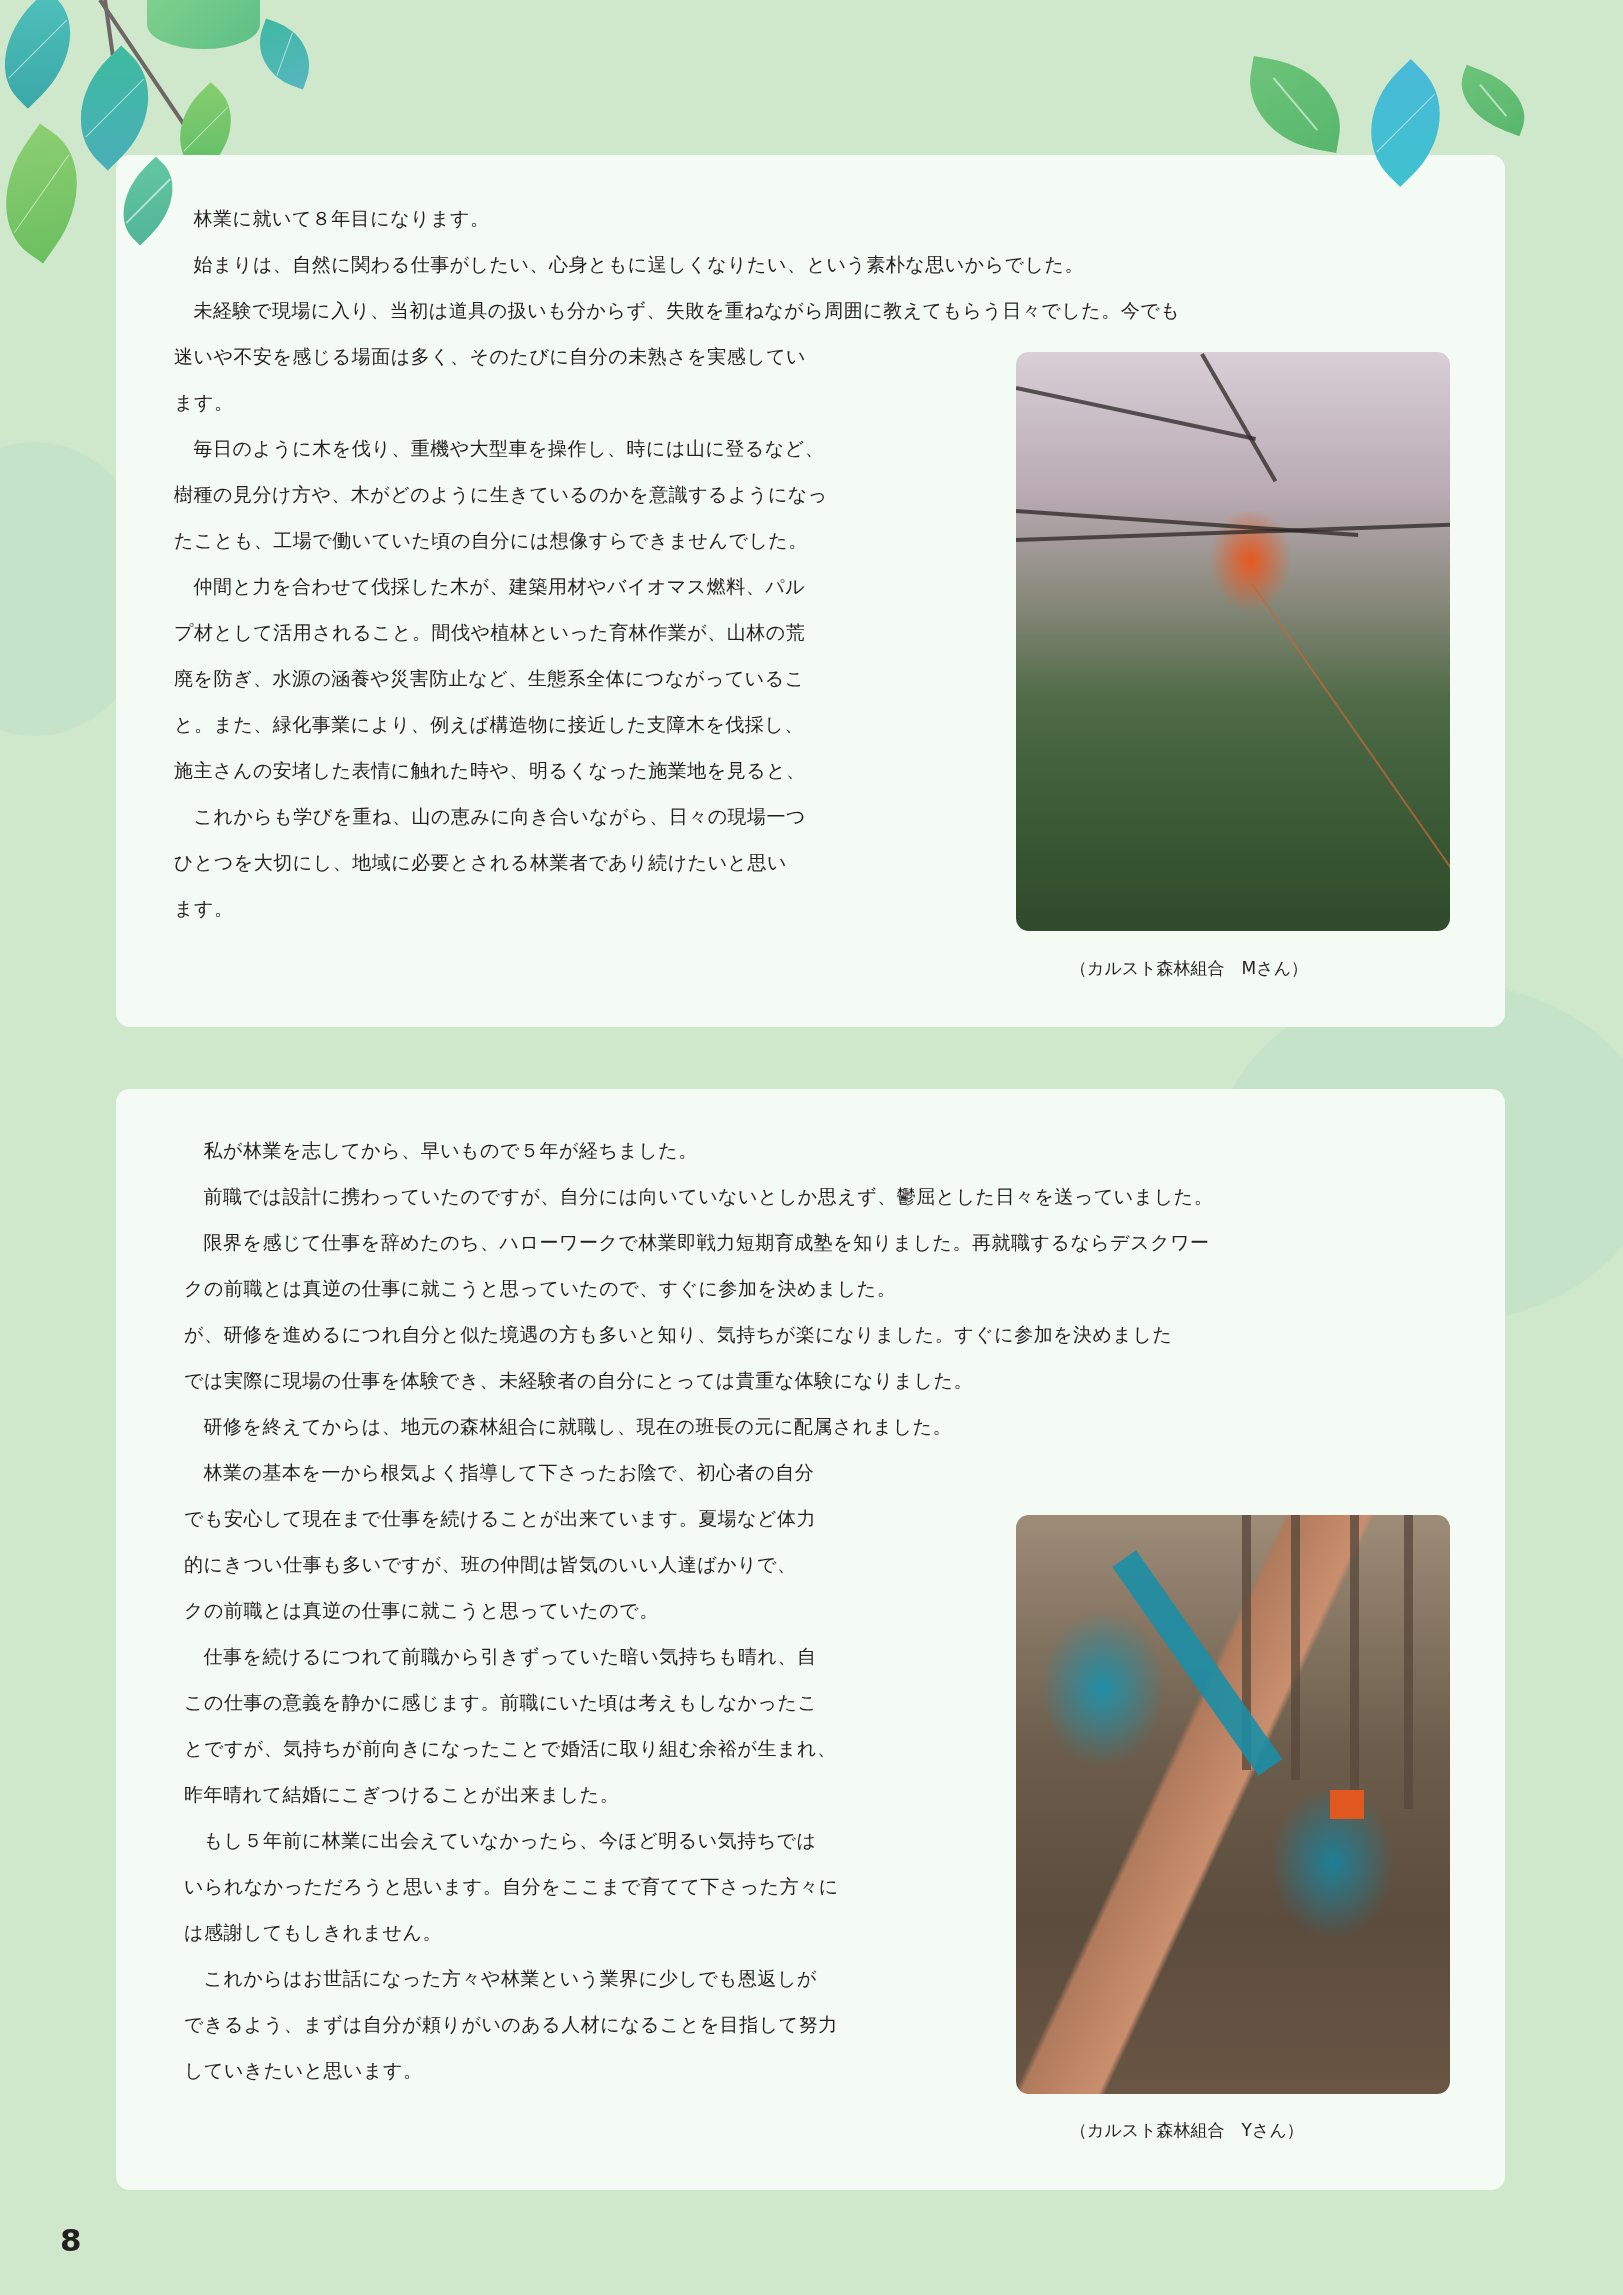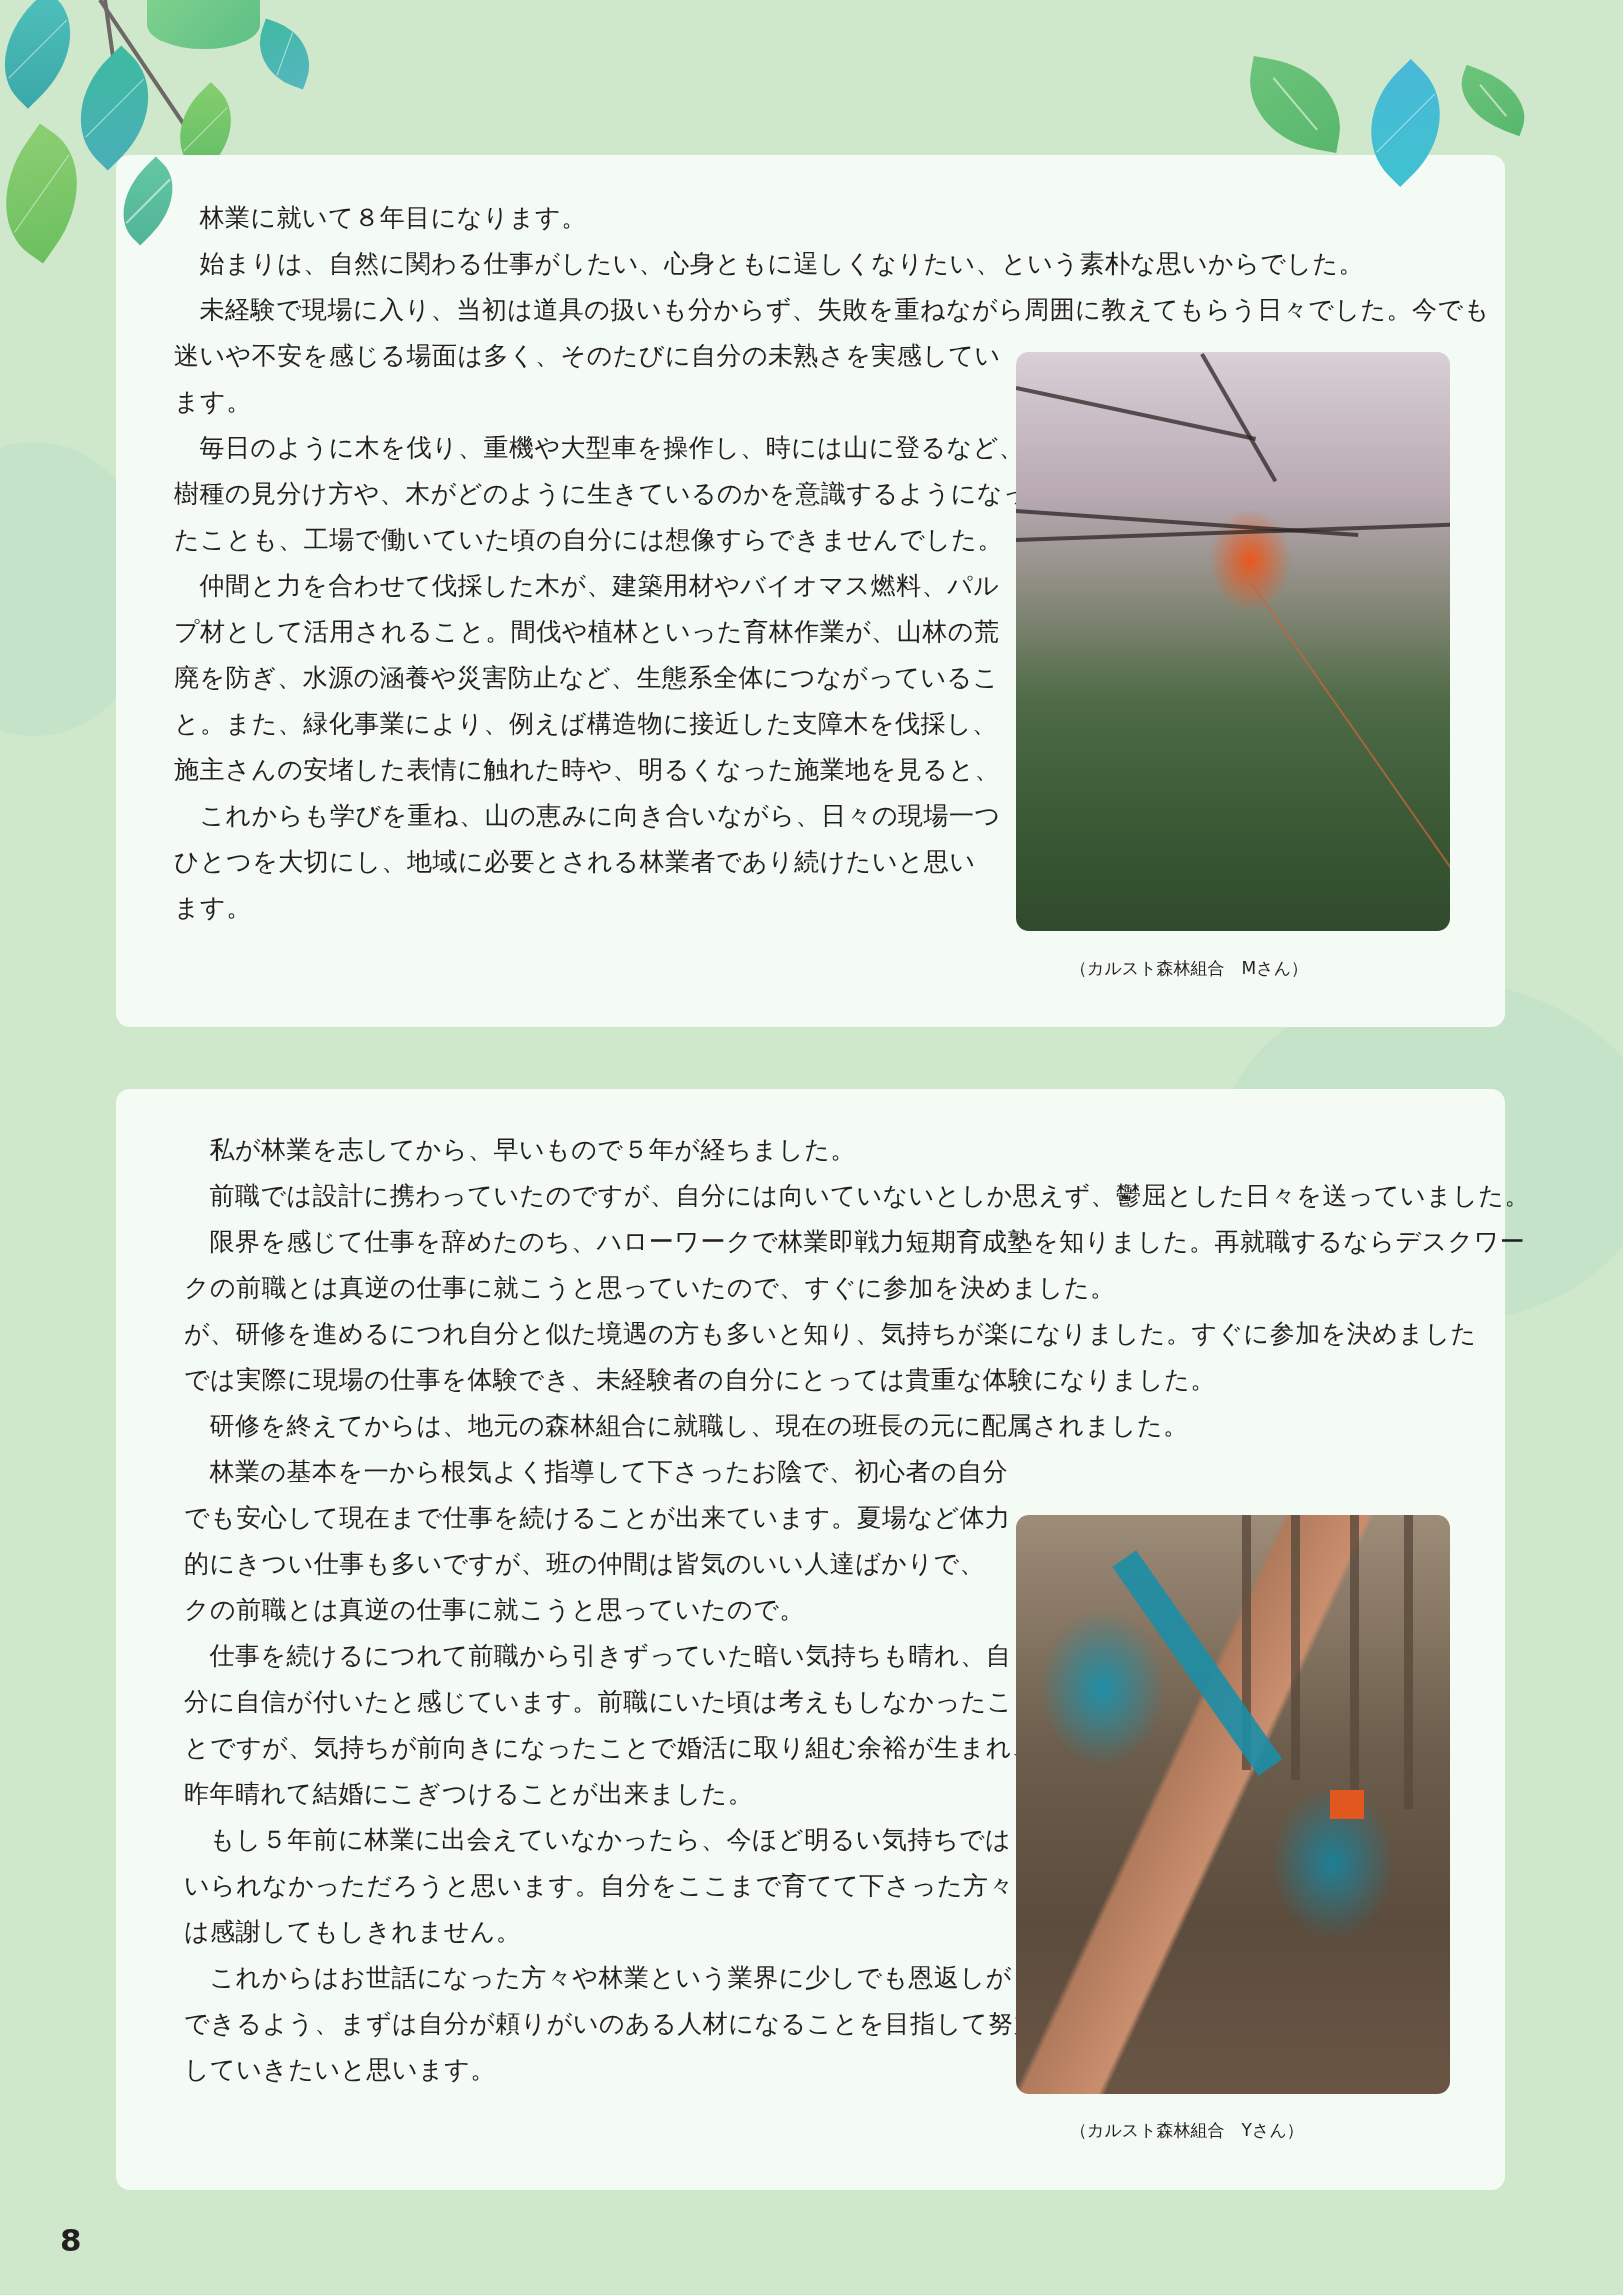--- a/index.html
+++ b/index.html
@@ -10,21 +10,21 @@
     color: #231f20;
   }
   .bg-blob { position: absolute; border-radius: 50%; background: #bfe1c6; opacity: 0.7; }
   .card {
     position: absolute; left: 116px; width: 1389px;
     background: #f4faf4; border-radius: 13.7px;
   }
   .card1 { top: 155px; height: 872px; }
   .card2 { top: 1089px; height: 1101px; }
   .para {
-    position: absolute; font-size: 25px; line-height: 46px; letter-spacing: 0.5px;
+    position: absolute; font-size: 19px; line-height: 46px; letter-spacing: 0.5px;
     white-space: nowrap;
   }
   .line { display: block; height: 46px; }
   .photo {
     position: absolute; border-radius: 12.8px; overflow: hidden;
   }
   .photo1 { left: 1016px; top: 352px; width: 434px; height: 579px;
     background:
       radial-gradient(ellipse 59px 74px at 54% 36%, #e8581e 0%, rgba(232,88,30,0) 70%),
       linear-gradient(180deg, #d9cfd6 0%, #b8a9b2 25%, #8a8a7c 42%, #4f6b47 60%, #3b5a35 80%, #2f4a2c 100%);
@@ -126,21 +126,21 @@
   <span class="line">　限界を感じて仕事を辞めたのち、ハローワークで林業即戦力短期育成塾を知りました。再就職するならデスクワー</span>
   <span class="line">クの前職とは真逆の仕事に就こうと思っていたので、すぐに参加を決めました。</span>
   <span class="line">が、研修を進めるにつれ自分と似た境遇の方も多いと知り、気持ちが楽になりました。すぐに参加を決めました</span>
   <span class="line">では実際に現場の仕事を体験でき、未経験者の自分にとっては貴重な体験になりました。</span>
   <span class="line">　研修を終えてからは、地元の森林組合に就職し、現在の班長の元に配属されました。</span>
   <span class="line">　林業の基本を一から根気よく指導して下さったお陰で、初心者の自分</span>
   <span class="line">でも安心して現在まで仕事を続けることが出来ています。夏場など体力</span>
   <span class="line">的にきつい仕事も多いですが、班の仲間は皆気のいい人達ばかりで、</span>
   <span class="line">クの前職とは真逆の仕事に就こうと思っていたので。</span>
   <span class="line">　仕事を続けるにつれて前職から引きずっていた暗い気持ちも晴れ、自</span>
-  <span class="line">分に自信が付いたと感じています。前職にいた頃は考えもしなかったこ</span>
+  <span class="line">この仕事の意義を静かに感じます。前職にいた頃は考えもしなかったこ</span>
   <span class="line">とですが、気持ちが前向きになったことで婚活に取り組む余裕が生まれ、</span>
   <span class="line">昨年晴れて結婚にこぎつけることが出来ました。</span>
   <span class="line">　もし５年前に林業に出会えていなかったら、今ほど明るい気持ちでは</span>
   <span class="line">いられなかっただろうと思います。自分をここまで育てて下さった方々に</span>
   <span class="line">は感謝してもしきれません。</span>
   <span class="line">　これからはお世話になった方々や林業という業界に少しでも恩返しが</span>
   <span class="line">できるよう、まずは自分が頼りがいのある人材になることを目指して努力</span>
   <span class="line">していきたいと思います。</span>
 </div>
 

